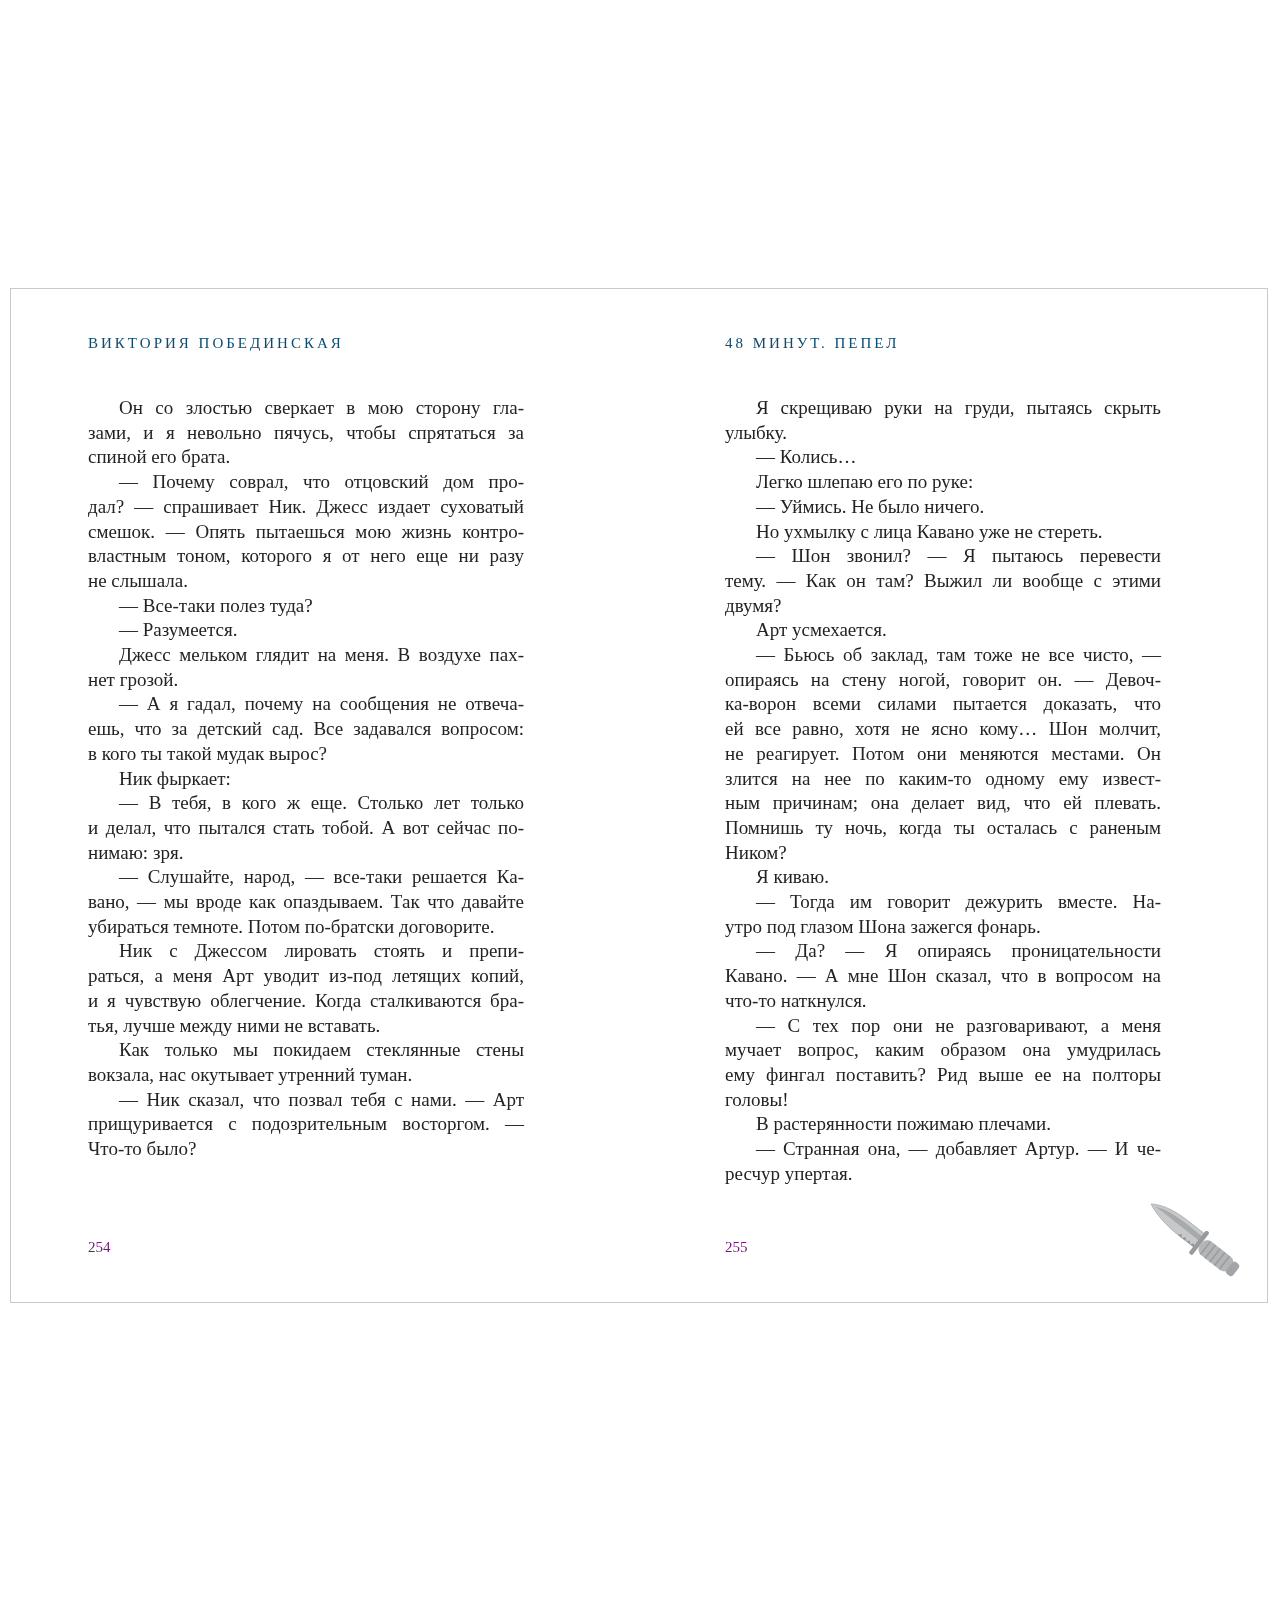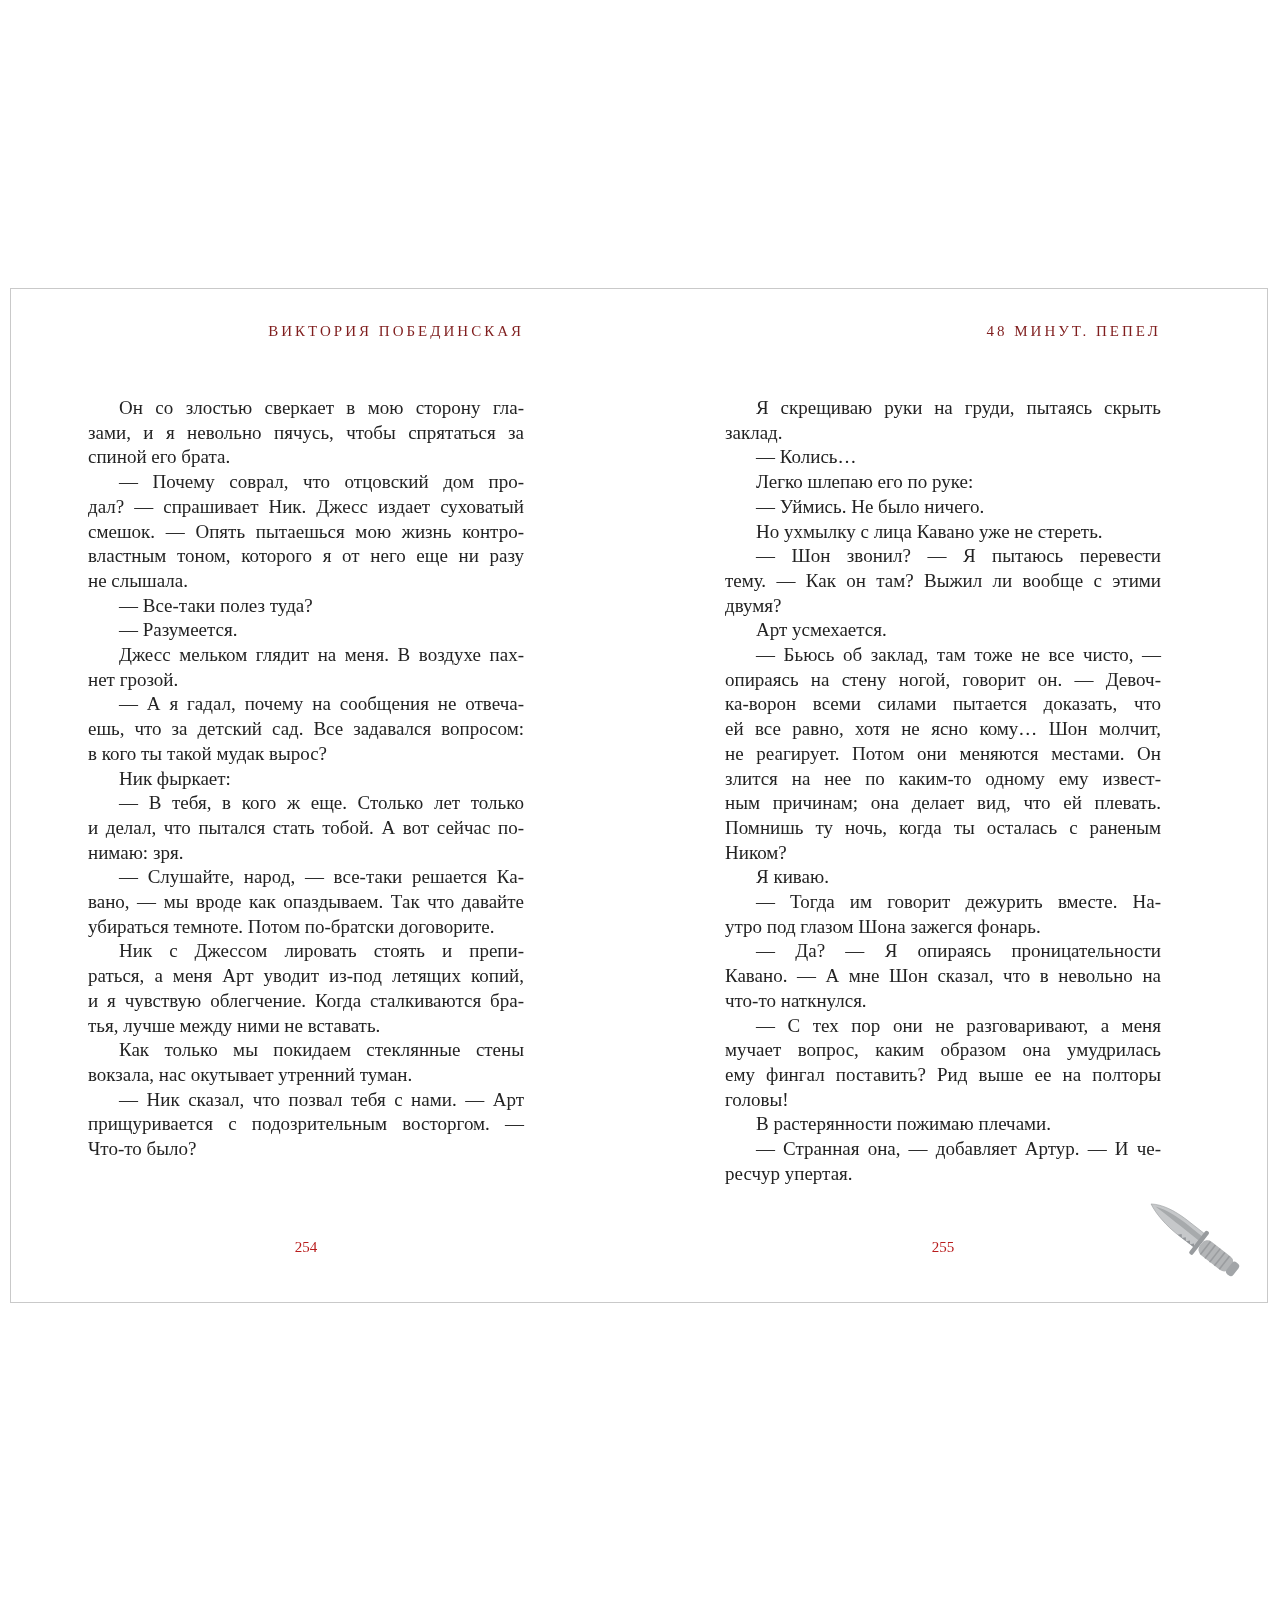--- a/index.html
+++ b/index.html
@@ -26,27 +26,27 @@
   }
   .page {
     position: absolute;
     top: 0;
     height: 100%;
   }
   .page-left  { left: 77px;  width: 436px; }
   .page-right { left: 714px; width: 436px; }
   .running-head {
     position: absolute;
-    top: 34px;
+    top: 46px;
     left: 0;
     width: 100%;
-    text-align: right;
+    text-align: left;
     font-size: 15px;
     letter-spacing: 3px;
-    color: #7f1d1d;
+    color: #0c4a6e;
     white-space: nowrap;
   }
   .text-col {
     position: absolute;
     top: 107px;
     left: 0;
     width: 100%;
   }
   .para { margin: 0; padding: 0; }
   .line {
@@ -57,23 +57,22 @@
     text-align-last: justify;
     white-space: nowrap;
   }
   .line.last { text-align-last: left; }
   .line.first { text-indent: 31px; }
   .folio {
     position: absolute;
     top: 950px;
     left: 0;
     width: 100%;
-    text-align: center;
     font-size: 15px;
-    color: #b91c1c;
+    color: #701a75;
   }
   .knife {
     position: absolute;
     left: 1126px;
     top: 932px;
     width: 112px;
     height: 34px;
     transform: rotate(38deg);
     transform-origin: center center;
   }
@@ -144,21 +143,21 @@
           </div>
         </div>
       <div class="folio">254</div>
     </section>
 
     <section class="page page-right">
       <header class="running-head">48 МИНУТ. ПЕПЕЛ</header>
       <div class="text-col">
           <div class="para">
             <div class="line first">Я скрещиваю руки на груди, пытаясь скрыть</div>
-            <div class="line last">заклад.</div>
+            <div class="line last">улыбку.</div>
           </div>
           <div class="para">
             <div class="line first last">— Колись…</div>
           </div>
           <div class="para">
             <div class="line first last">Легко шлепаю его по руке:</div>
           </div>
           <div class="para">
             <div class="line first last">— Уймись. Не было ничего.</div>
           </div>
@@ -186,21 +185,21 @@
           </div>
           <div class="para">
             <div class="line first last">Я киваю.</div>
           </div>
           <div class="para">
             <div class="line first">— Тогда им говорит дежурить вместе. На-</div>
             <div class="line last">утро под глазом Шона зажегся фонарь.</div>
           </div>
           <div class="para">
             <div class="line first">— Да? — Я опираясь проницательности</div>
-            <div class="line">Кавано. — А мне Шон сказал, что в невольно на</div>
+            <div class="line">Кавано. — А мне Шон сказал, что в вопросом на</div>
             <div class="line last">что-то наткнулся.</div>
           </div>
           <div class="para">
             <div class="line first">— С тех пор они не разговаривают, а меня</div>
             <div class="line">мучает вопрос, каким образом она умудрилась</div>
             <div class="line">ему фингал поставить? Рид выше ее на полторы</div>
             <div class="line last">головы!</div>
           </div>
           <div class="para">
             <div class="line first last">В растерянности пожимаю плечами.</div>

